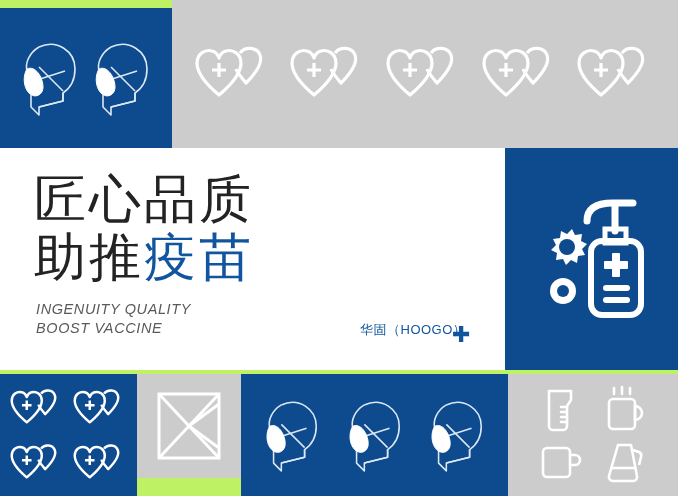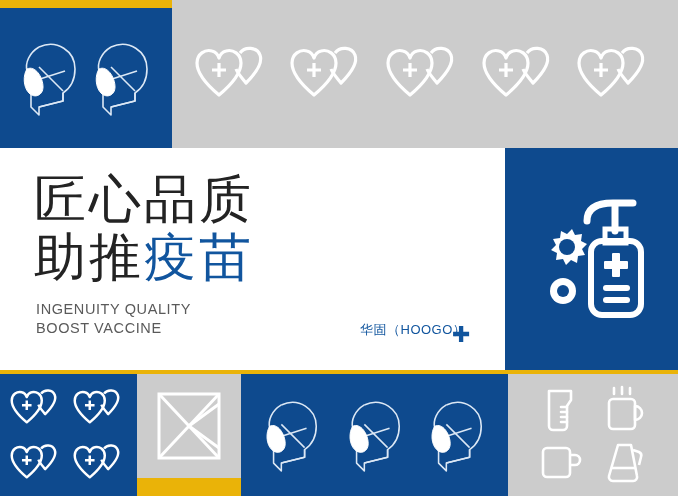--- a/index.html
+++ b/index.html
@@ -2,21 +2,21 @@
 <html><head>
 <meta charset="utf-8">
 <style>
   html,body{margin:0;padding:0;}
   body{
     width:678px;height:496px;
     background:#ffffff;
     font-family:"Liberation Sans","DejaVu Sans",sans-serif;
     overflow:hidden;
   }
-  .poster{position:relative;width:678px;height:496px;background:#eab308;overflow:hidden;}
+  .poster{position:relative;width:678px;height:496px;background:#bef264;overflow:hidden;}
 
   
   .top-blue{
     position:absolute;left:0;top:8px;width:172px;height:140px;
     background:#0e4a8e;
     display:flex;align-items:center;justify-content:center;gap:6px;
   }
   .top-gray{
     position:absolute;left:172px;top:0;width:506px;height:148px;
     background:#cccccc;
@@ -36,21 +36,21 @@
   }
   .headline{position:absolute;left:34px;top:22px;}
   .h-line{
     font-size:52px;line-height:58px;letter-spacing:3px;
     font-weight:400;color:#232323;white-space:nowrap;
   }
   .h-accent{color:#11559e;text-align:center;}
   .sub{
     position:absolute;left:36px;top:152px;
     font-size:14.5px;line-height:19px;letter-spacing:.6px;
-    color:#5a5a5a;white-space:pre-line;
+    color:#5a5a5a;white-space:pre-line;font-style:italic;
   }
   .brand{
     position:absolute;left:360px;top:321px;
     font-size:13px;color:#11559e;letter-spacing:.5px;white-space:nowrap;
   }
   .plus-mark{
     position:absolute;left:452px;top:176px;
     color:#11559e;font-size:22px;font-weight:bold;line-height:1;
   }
 

